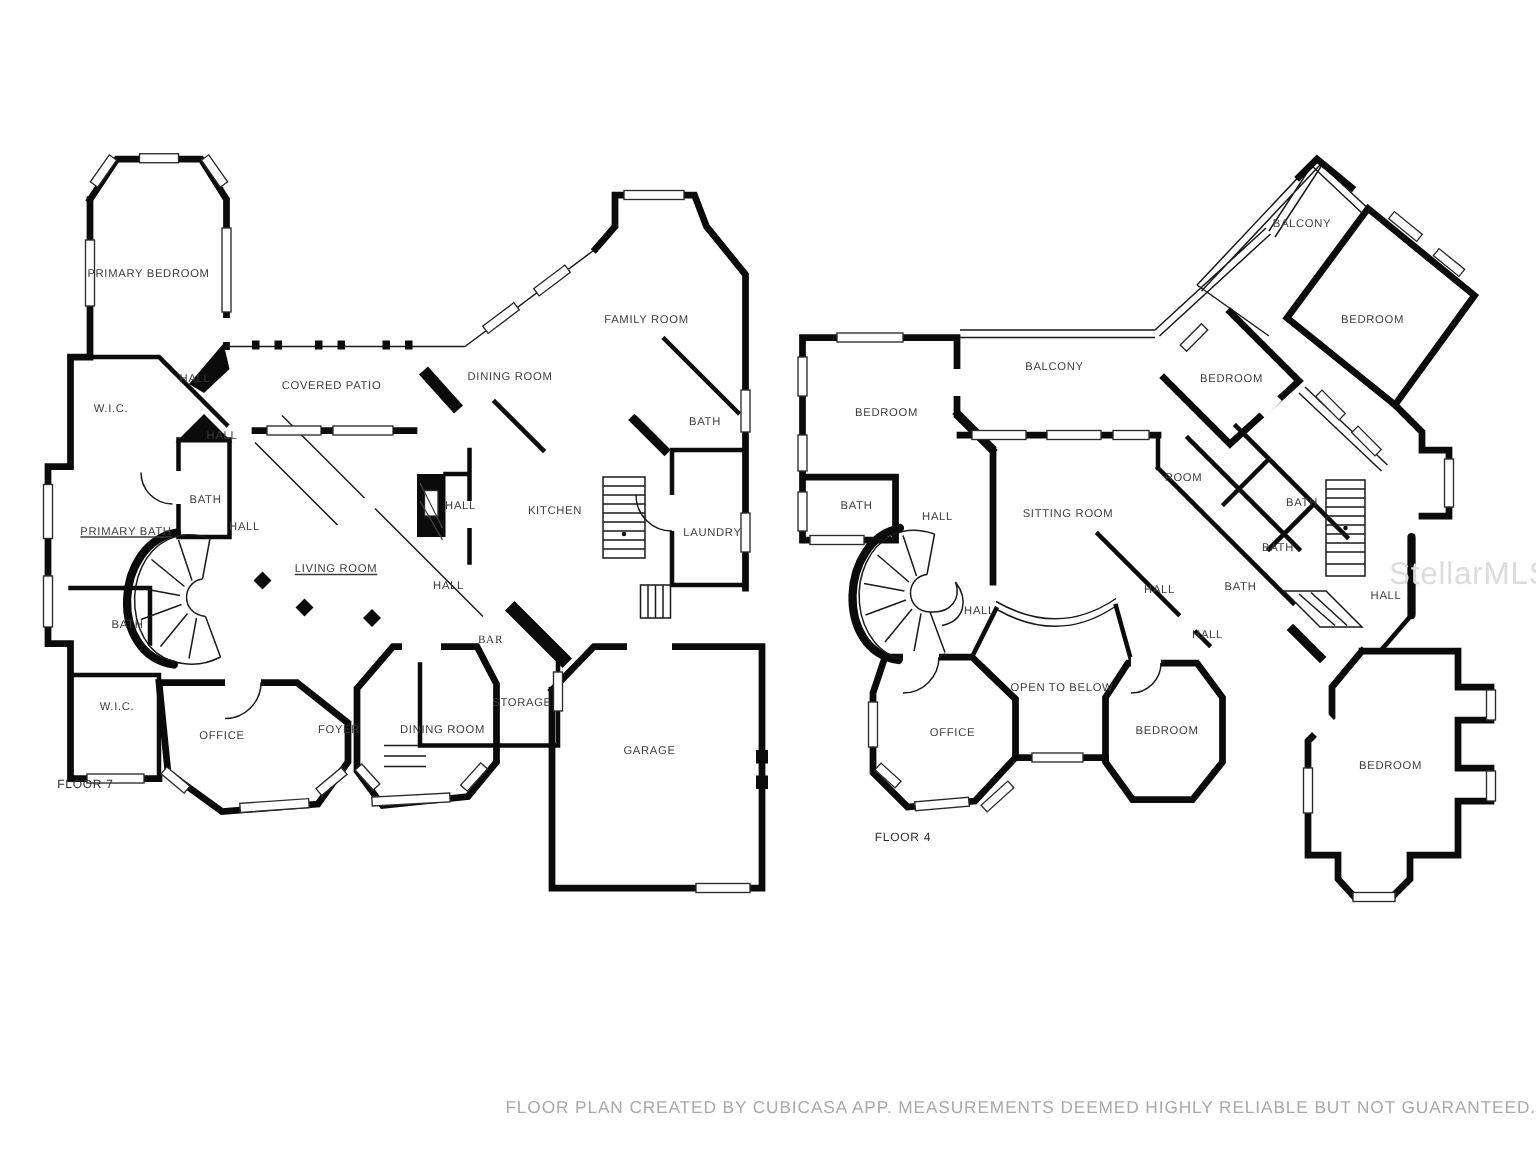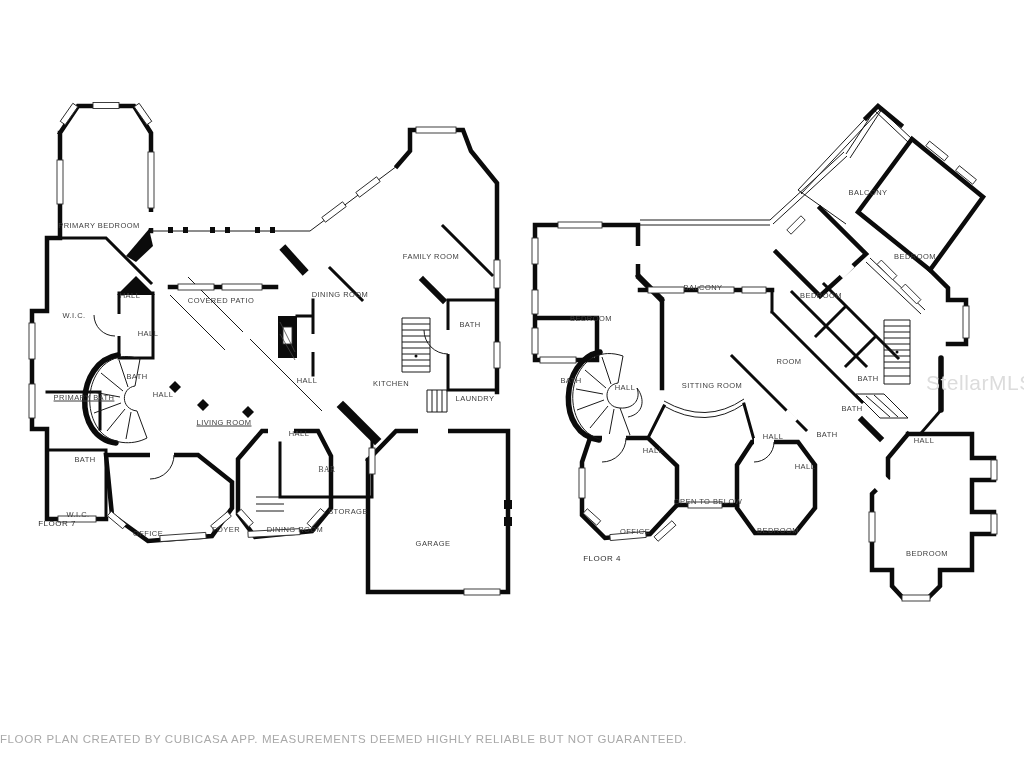--- a/index.html
+++ b/index.html
@@ -12,24 +12,24 @@
   .w3{stroke:#0b0b0b;stroke-width:3;fill:none;stroke-linecap:square;}
   .w4{stroke:#0b0b0b;stroke-width:4.5;fill:none;stroke-linecap:square;}
   .w5{stroke:#0b0b0b;stroke-width:5.5;fill:none;stroke-linecap:round;}
   .w6{stroke:#0b0b0b;stroke-width:6;fill:none;stroke-linecap:square;}
   .w8{stroke:#0b0b0b;stroke-width:8;fill:none;stroke-linecap:square;}
   .w9{stroke:#0b0b0b;stroke-width:9;fill:none;stroke-linecap:square;}
   .fill{fill:#0b0b0b;stroke:none;}
   .winrect{fill:#ffffff;stroke:#2a2a2a;stroke-width:0.9;}
   .gap{fill:#ffffff;stroke:none;}
   .room-label{position:absolute;transform:translate(-50%,-50%);font-size:7.5px;
-      letter-spacing:0.45px;color:#3d3d3d;white-space:nowrap;text-transform:uppercase;margin-top:43px;}
+      letter-spacing:0.45px;color:#3d3d3d;white-space:nowrap;text-transform:uppercase;}
   .floor-label{position:absolute;transform:translate(-50%,-50%);font-size:8px;
       letter-spacing:0.5px;color:#2e2e2e;white-space:nowrap;}
-  #footer{position:absolute;left:0;right:0;top:733px;text-align:left;
+  #footer{position:absolute;left:0;right:0;top:733px;text-align:right;
       font-size:11.5px;letter-spacing:0.6px;color:#a9a9a9;}
   #watermark{position:absolute;left:926px;top:371px;font-size:21px;letter-spacing:0.5px;
       color:#dcdcdc;font-weight:400;white-space:nowrap;}
 </style>
 </head>
 <body>
 
 <div id="page">
 
 <svg width="1024" height="768" viewBox="0 0 1024 768">
@@ -274,21 +274,21 @@
       <div class="room-label" style="left: 163px; top: 351px;">HALL</div>
       <div class="room-label" style="left: 85px; top: 416px;">BATH</div>
       <div class="room-label" style="left: 78px; top: 471px;">W.I.C.</div>
       <div class="room-label" style="left: 148px; top: 490px;">OFFICE</div>
       <div class="room-label" style="left: 226px; top: 486px;">FOYER</div>
       <div class="room-label" style="left: 221px; top: 257px;">COVERED PATIO</div>
       <div class="room-label" style="left: 340px; top: 251px;">DINING ROOM</div>
       <div class="room-label" style="left: 431px; top: 213px;">FAMILY ROOM</div>
       <div class="room-label" style="left: 224px; top: 379px; text-decoration: underline;">LIVING ROOM</div>
       <div class="room-label" style="left: 307px; top: 337px;">HALL</div>
-      <div class="room-label" style="left: 391px; top: 340px;">KITCHEN</div>
+      <div class="room-label" style="left: 370px; top: 340px;">KITCHEN</div>
       <div class="room-label" style="left: 299px; top: 390px;">HALL</div>
       <div class="room-label" style="left: 470px; top: 281px;">BATH</div>
       <div class="room-label" style="left: 475px; top: 355px;">LAUNDRY</div>
       <div class="room-label" style="left: 327px; top: 426px; font-family: Liberation Serif, serif;">BAR</div>
       <div class="room-label" style="left: 348px; top: 468px;">STORAGE</div>
       <div class="room-label" style="left: 295px; top: 486px;">DINING ROOM</div>
       <div class="room-label" style="left: 433px; top: 500px;">GARAGE</div>
     </div>
   <div id="labels-floor2">
       <div class="room-label" style="left: 868px; top: 149px;">BALCONY</div>

